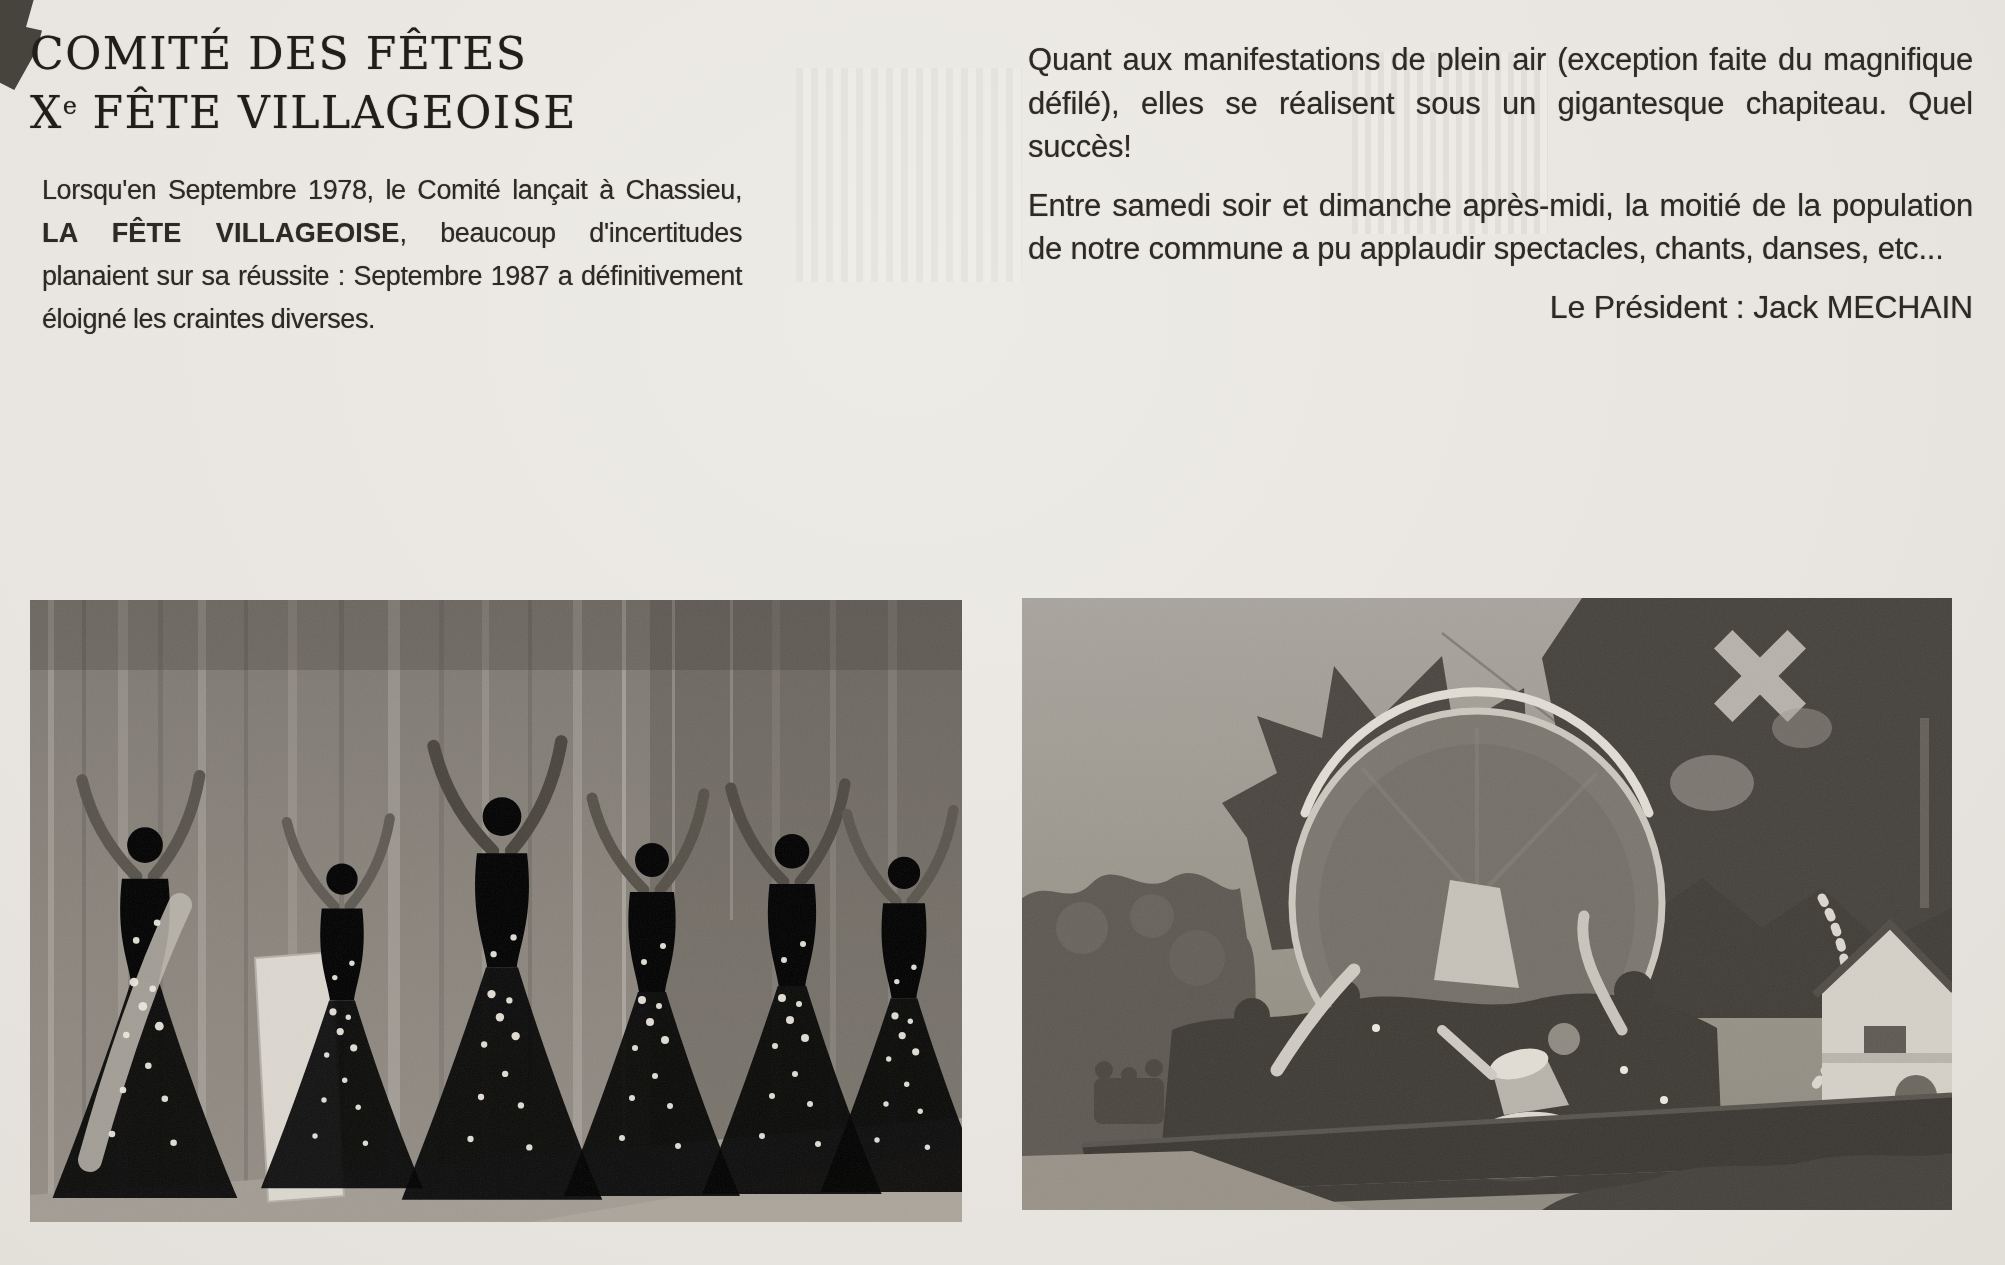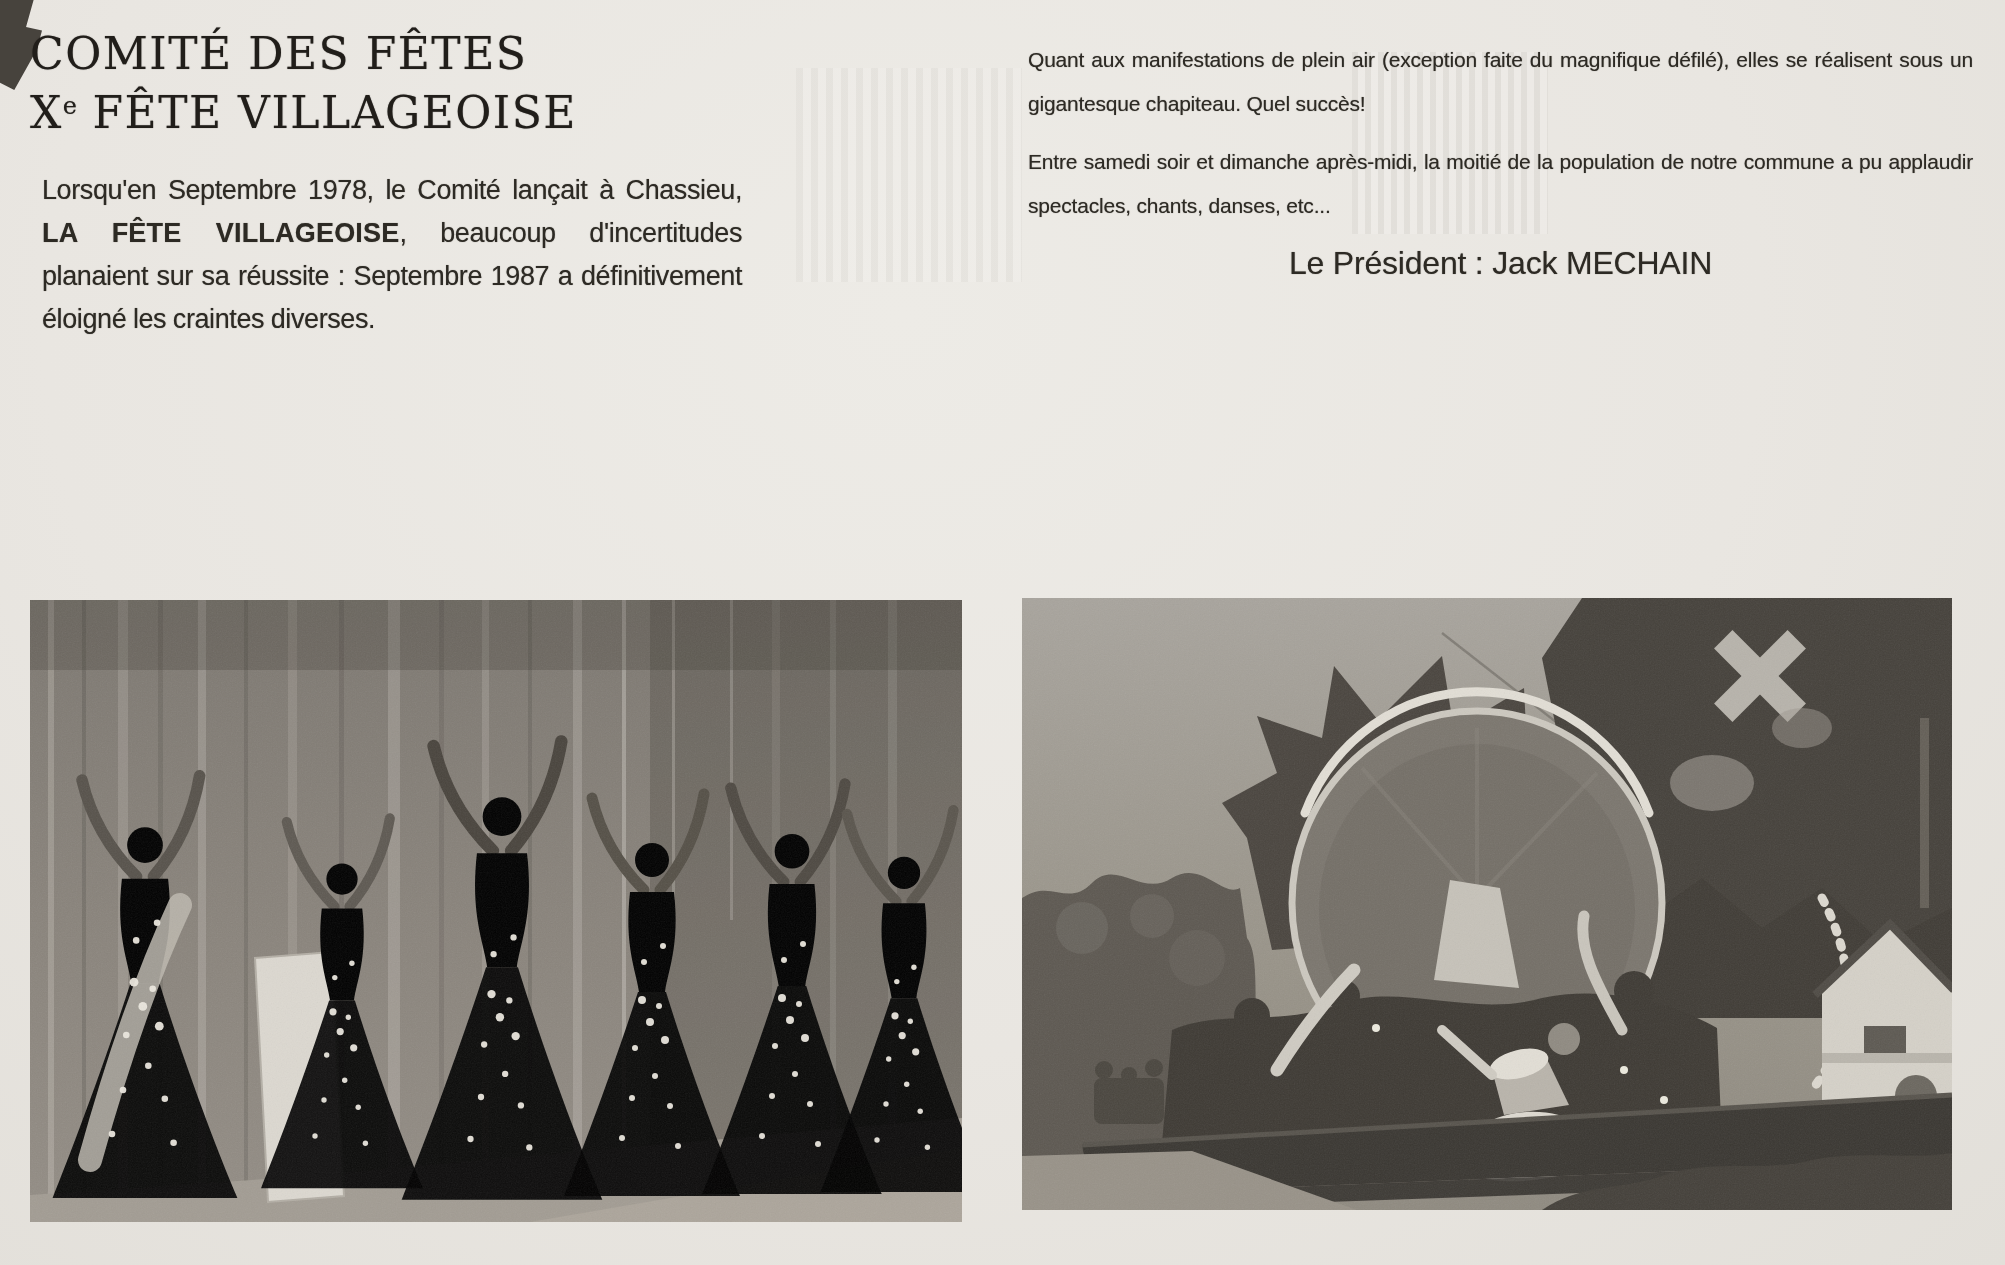--- a/index.html
+++ b/index.html
@@ -49,27 +49,27 @@
     font-size:27px;line-height:43px;
     letter-spacing:-0.4px;word-spacing:-0.5px;
     text-align:justify;
     text-shadow:0 0 1px rgba(40,36,30,.55);
   }
   .left-col p.p1{margin-top:30px;}
   .left-col p.p2{margin-top:13px;}
   .left-col strong{font-weight:700;letter-spacing:0.2px;}
   .right-col p{
     margin:0 0 15px 0;
-    font-size:21px;line-height:43.5px;
+    font-size:31px;line-height:43.5px;
     letter-spacing:-0.2px;
     text-align:justify;
     text-shadow:0 0 1px rgba(40,36,30,.55);
   }
   .right-col p.signature{
-    text-align:center;
+    text-align:right;
     font-size:32px;
     margin-top:14px;
   }
   
   .photo{position:absolute;display:block;}
   .photo-left{left:30px;top:600px;}
   .photo-right{left:1022px;top:598px;}
 </style>
 </head>
 <body>

